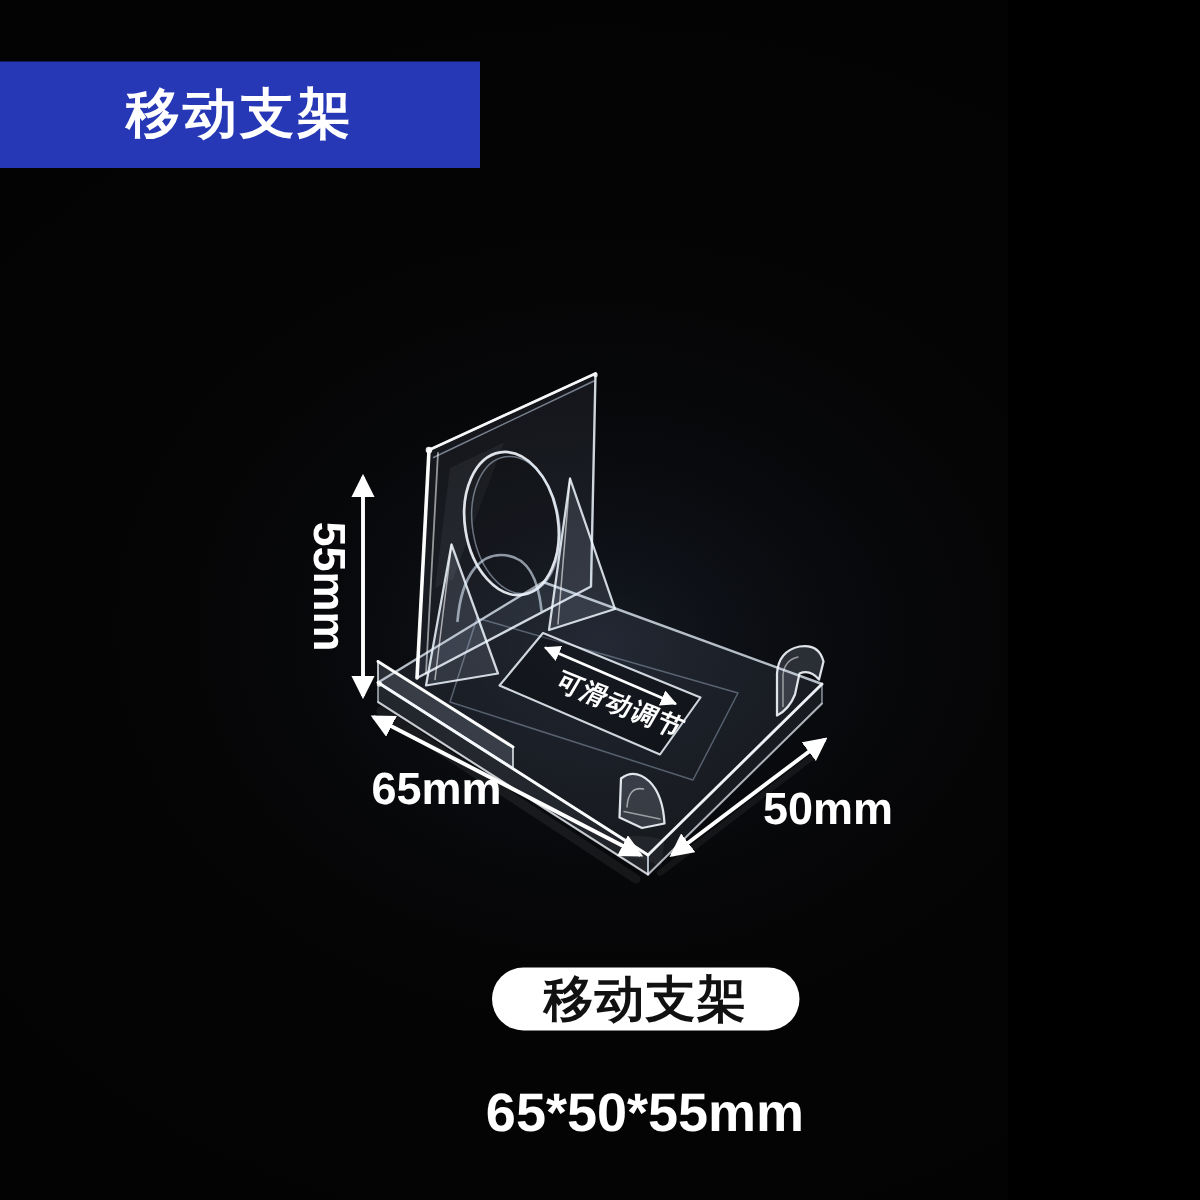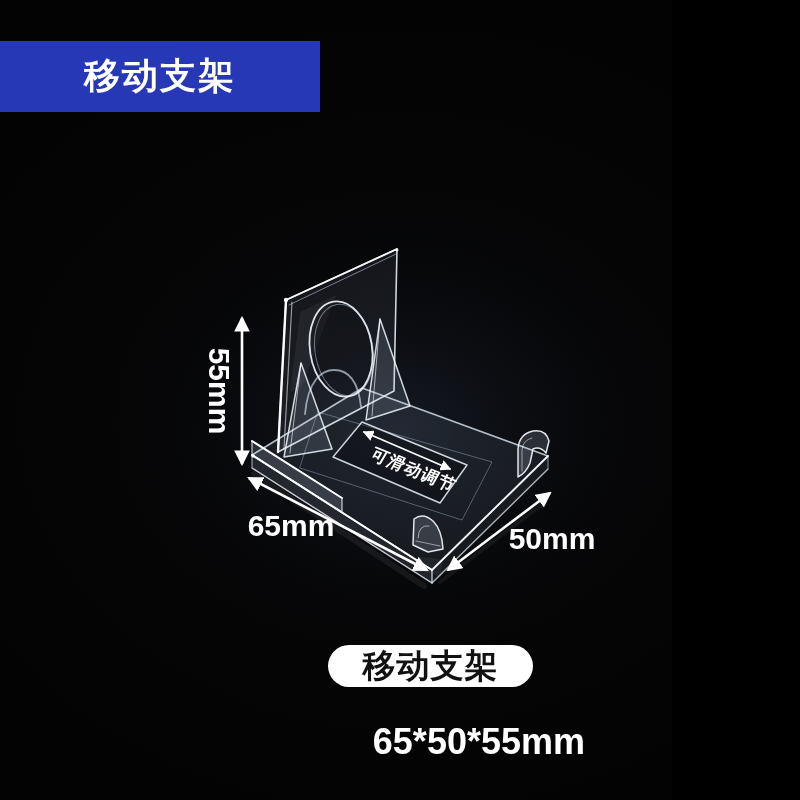--- a/index.html
+++ b/index.html
@@ -16,21 +16,21 @@
   }
   .photo-svg{position:absolute;left:0;top:0;width:800px;height:800px;}
   .name-pill{
     position:absolute;left:328px;top:645px;width:205px;height:42px;
     background:#ffffff;border-radius:21px;color:#111111;
     display:flex;align-items:center;justify-content:center;
     font-size:33px;font-weight:bold;letter-spacing:1px;
   }
   .size-text{
     position:absolute;left:275px;top:722px;width:310px;height:40px;
-    color:#ffffff;font-size:36px;font-weight:bold;text-align:right;line-height:40px;
+    color:#ffffff;font-size:36px;font-weight:bold;text-align:center;line-height:40px;
     letter-spacing:0px;
   }
   .dim-text{fill:#ffffff;font-weight:bold;font-size:30px;font-family:"Liberation Sans","DejaVu Sans",sans-serif;}
   .engraved-text{fill:#ffffff;font-weight:bold;font-size:17px;letter-spacing:1px;font-family:"Liberation Sans","DejaVu Sans",sans-serif;}
 </style>
 </head>
 <body>
 
 <div class="stage">
 

